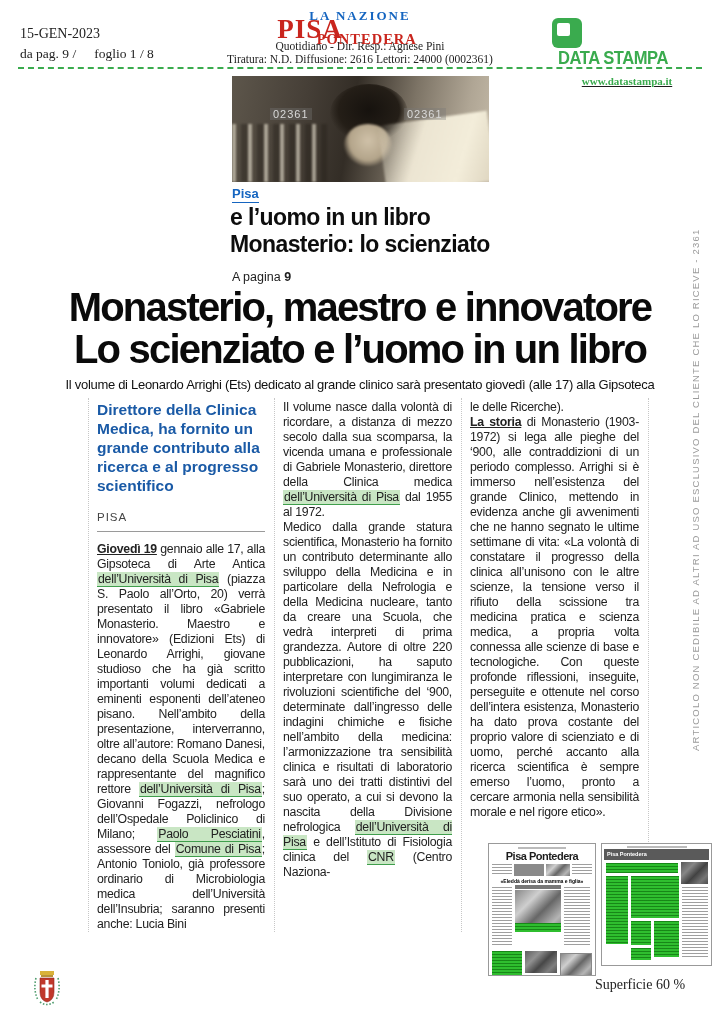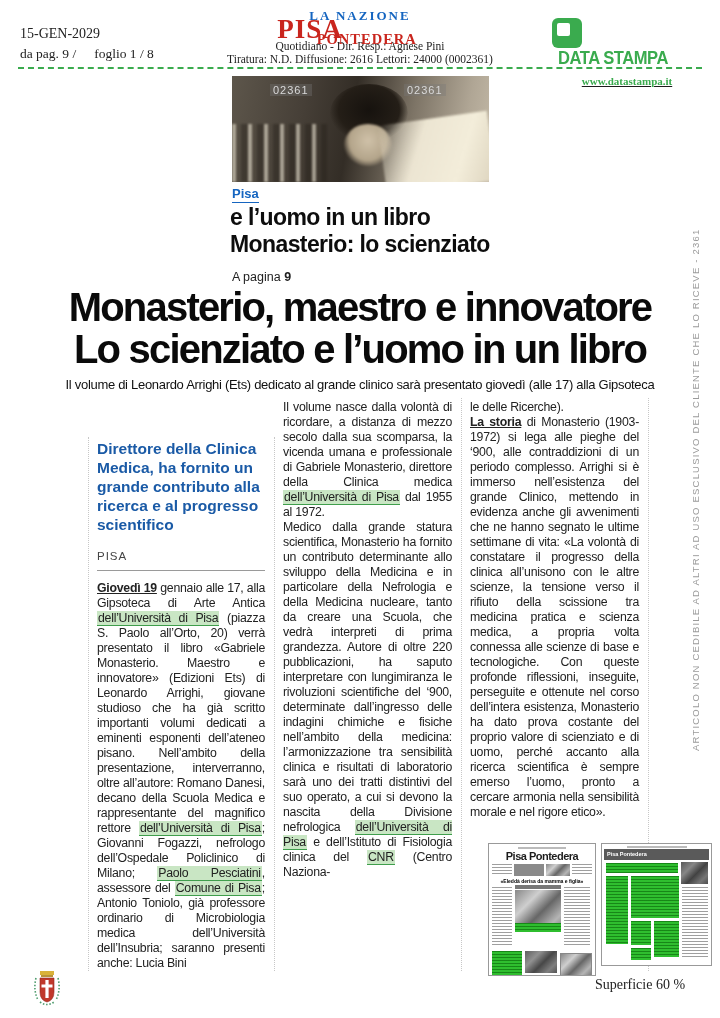--- a/index.html
+++ b/index.html
@@ -30,38 +30,38 @@
   .ph-glass{position:absolute;left:0;bottom:0;width:95px;height:58px;
     background:repeating-linear-gradient(90deg,rgba(225,218,200,.75) 0 4px,rgba(70,62,50,.15) 4px 9px,rgba(40,35,28,.55) 9px 16px);
     filter:blur(1px);opacity:.85;}
   .ph-hair{position:absolute;left:98px;top:8px;width:78px;height:58px;border-radius:50%;
     background:radial-gradient(ellipse at 50% 45%,#16120e 0%,#241e17 55%,rgba(36,30,23,0) 72%);}
   .ph-face{position:absolute;left:112px;top:48px;width:48px;height:42px;border-radius:50%;
     background:radial-gradient(ellipse at 50% 40%,#cfc1a8 0%,#b3a48a 55%,rgba(120,108,88,0) 75%);filter:blur(1px);}
   .ph-coat{position:absolute;left:150px;top:42px;width:110px;height:70px;
     background:linear-gradient(115deg,rgba(240,234,219,0) 0%,#ece5d2 35%,#f3edda 70%,#dcd3bd 100%);
     transform:rotate(-8deg);filter:blur(1px);}
-  .wm{position:absolute;top:8px;font-size:11px;color:#d9d9d9;background:rgba(120,120,120,.35);padding:0 3px;letter-spacing:1px;}
+  .wm{position:absolute;top:32px;font-size:11px;color:#d9d9d9;background:rgba(120,120,120,.35);padding:0 3px;letter-spacing:1px;}
   .wm.l{left:38px;} .wm.r{left:172px;}
 
   
   .kicker{left:232px;top:186px;color:#1565c0;font-weight:bold;font-size:13px;border-bottom:1.5px solid #1565c0;padding-bottom:1px;}
   .teaser-title{left:230px;top:204px;width:270px;font-size:23px;font-weight:800;letter-spacing:-0.6px;line-height:27px;color:#0d0d0d;}
   .pagina{left:232px;top:270px;font-size:12.5px;color:#222;}
   .pagina b{font-weight:bold;}
 
   
   .headline{left:20px;top:286px;width:680px;text-align:center;font-size:40px;line-height:42px;
     font-weight:800;letter-spacing:-1.8px;color:#0a0a0a;}
   .subhead{top:377px;left:50%;transform:translateX(-50%);white-space:nowrap;font-size:13px;letter-spacing:-0.3px;color:#111;}
 
   
   .cols{left:88px;top:398px;width:562px;display:flex;align-items:stretch;}
   .col{width:187px;box-sizing:border-box;padding:2px 9px 0 8px;border-right:1px dotted #c7c7c7;min-height:478px;}
-  .col.first{border-left:1px dotted #c7c7c7;margin-top:39px;}
+  .col.first{border-left:1px dotted #c7c7c7;}
   .standfirst{color:#1a5aa6;font-weight:bold;font-size:15.5px;line-height:19px;margin-bottom:16px;}
   .dateline{color:#444;font-size:11.5px;letter-spacing:1px;margin-bottom:8px;}
   .colrule{border:none;border-top:1px solid #9a9a9a;margin:0 0 10px 0;}
   .para{margin:0;text-align:justify;font-size:12.3px;line-height:15px;letter-spacing:-0.25px;color:#222;
         hyphens:auto;-webkit-hyphens:auto;}
   .para .b{font-weight:bold;text-decoration:underline;}
   .para .hl{background:#c9e6c4;border-bottom:1.5px solid #3f9e4c;padding:0 1px;}
 
   
   .margin-note{left:690px;top:246px;height:505px;writing-mode:vertical-rl;transform:rotate(180deg);
@@ -85,21 +85,21 @@
   .t2-header{height:11px;background:#5a5a5a;color:#fff;font-size:5.5px;font-weight:bold;line-height:11px;padding-left:3px;margin:0 2px;}
   .t2-body{position:relative;height:104px;margin:1px 2px 0 2px;}
   .surface{left:570px;top:977px;width:140px;text-align:center;font-family:"Liberation Serif",serif;font-size:14px;color:#222;}
 
   
   .crest{left:32px;top:968px;}
 </style>
 </head>
 <body>
 
-<div class="abs hdr-date">15-GEN-2029</div>
+<div class="abs hdr-date">15-GEN-2023</div>
 <div class="abs hdr-page">
   <span>da pag. 9 /</span><span class="gap"></span><span>foglio 1 / 8</span>
 </div>
 
 <div class="abs hdr-center">
   <div class="paper-top">LA NAZIONE</div>
   <div class="paper-logo">
     <span class="paper-name">PISA</span><span class="paper-sub">PONTEDERA</span>
   </div>
   <div class="paper-line">Quotidiano  -  Dir. Resp.:  Agnese Pini</div>

